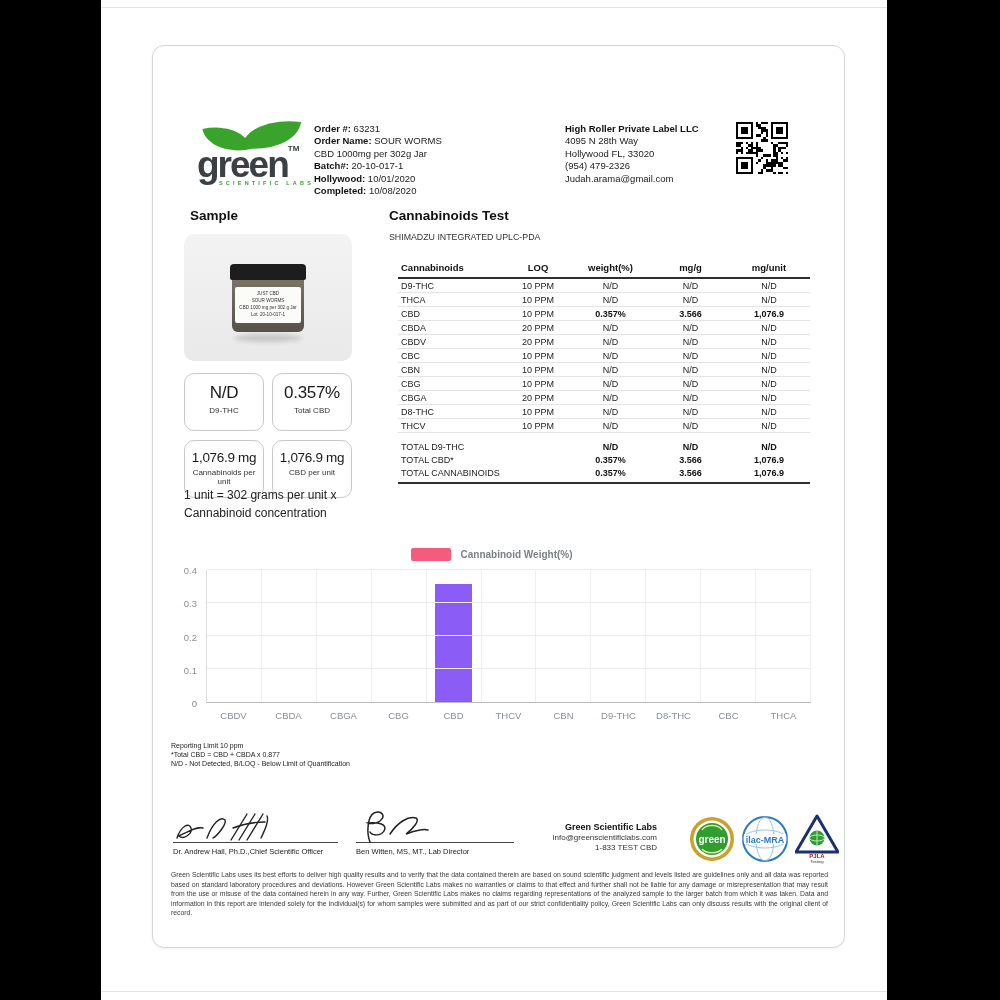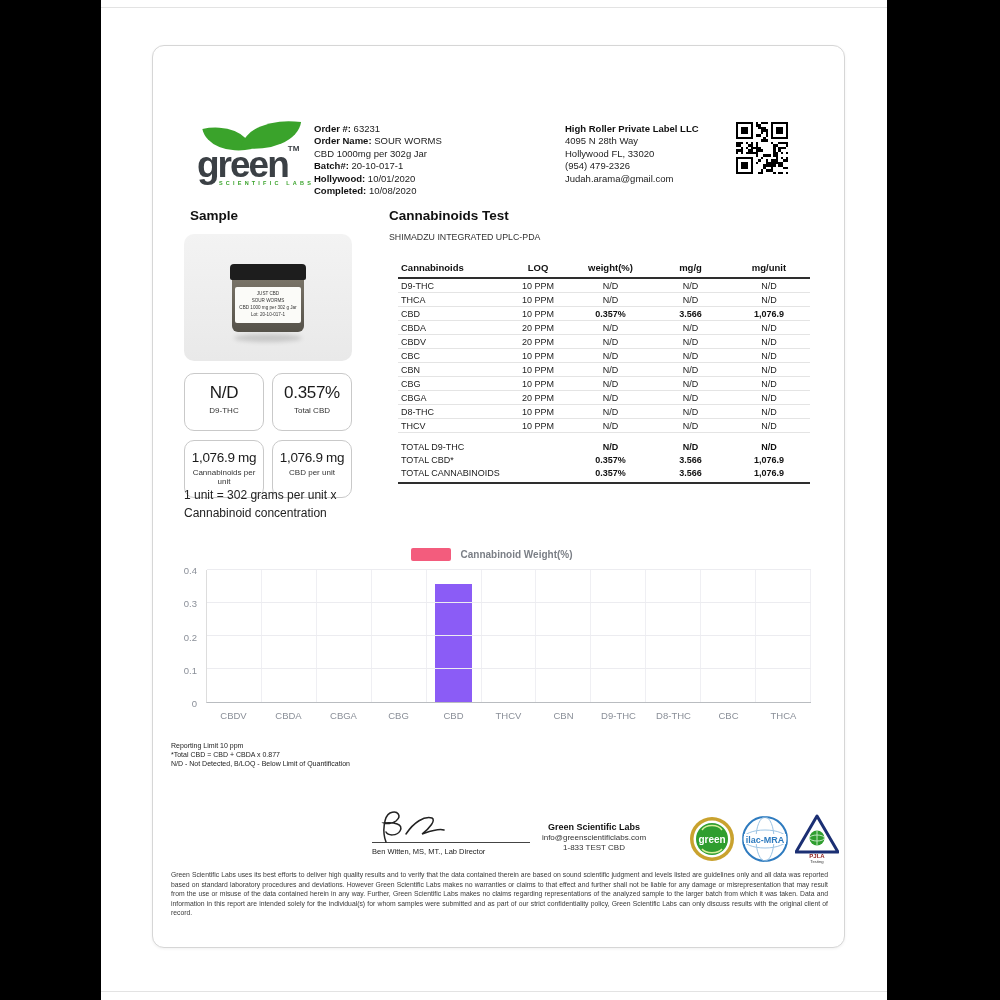--- a/index.html
+++ b/index.html
@@ -93,22 +93,22 @@
 
   
   .notes { position:absolute; left:18px; top:695px; font-size:7px; color:#222; line-height:9px; }
 
   
   .sig { position:absolute; top:762px; }
   .sig svg { display:block; }
   .sig-line { border-bottom:1px solid #444; width:100%; margin-top:-4px; }
   .sig-name { font-size:7.5px; color:#222; margin-top:4px; }
   .sig1 { left:20px; width:165px; }
-  .sig2 { left:203px; width:158px;margin-left:16px; }
-  .lab-block { position:absolute; left:378px; top:776px; width:126px; text-align:center; line-height:10.5px; }
+  .sig2 { left:203px; width:158px; }
+  .lab-block { position:absolute; left:378px; top:776px; width:126px; text-align:right; line-height:10.5px; }
   .lab-name { font-size:9px; font-weight:bold; color:#111; }
   .lab-line { font-size:8px; color:#333; }
   .badges { position:absolute; left:536px; top:768px; display:flex; gap:6px; align-items:center; }
 
   .disclaimer { position:absolute; left:18px; top:824px; width:657px; font-size:6.8px; color:#3a3a3a;
                 line-height:9.6px; text-align:justify; }
 </style>
 </head>
 <body>
 
@@ -481,20 +481,33 @@
         <span>THCA</span>
       </div>
   </div>
 
   <div class="notes">
     <div>Reporting Limit 10 ppm</div>
     <div>*Total CBD = CBD + CBDA x 0.877</div>
     <div>N/D - Not Detected, B/LOQ - Below Limit of Quantification</div>
   </div>
 
+  <div class="sig sig1">
+    <svg width="120" height="38" viewBox="0 0 120 38">
+      <g fill="none" stroke="#222" stroke-width="1.4" stroke-linecap="round">
+        <path d="M4,30 C8,18 16,14 18,20 C20,26 10,32 6,28 C14,24 24,18 30,20"></path>
+        <path d="M34,30 C40,14 48,8 52,12 C54,16 44,28 40,30"></path>
+        <path d="M58,32 L74,6 M66,32 L82,6 M74,32 L90,6"></path>
+        <path d="M60,20 C70,16 82,14 92,14"></path>
+        <path d="M88,30 C92,22 96,12 94,8"></path>
+      </g>
+    </svg>
+    <div class="sig-line"></div>
+    <div class="sig-name">Dr. Andrew Hall, Ph.D.,Chief Scientific Officer</div>
+  </div>
   <div class="sig sig2">
     <svg width="110" height="38" viewBox="0 0 110 38">
       <g fill="none" stroke="#222" stroke-width="1.5" stroke-linecap="round">
         <path d="M14,34 C10,24 12,8 18,5 C26,2 30,8 24,13 C20,16 14,16 12,15 C22,14 32,16 28,23 C25,28 16,28 14,24"></path>
         <path d="M34,26 C42,14 52,8 60,10 C64,12 58,20 50,26 C56,24 66,20 72,22"></path>
       </g>
     </svg>
     <div class="sig-line"></div>
     <div class="sig-name">Ben Witten, MS, MT., Lab Director</div>
   </div>

